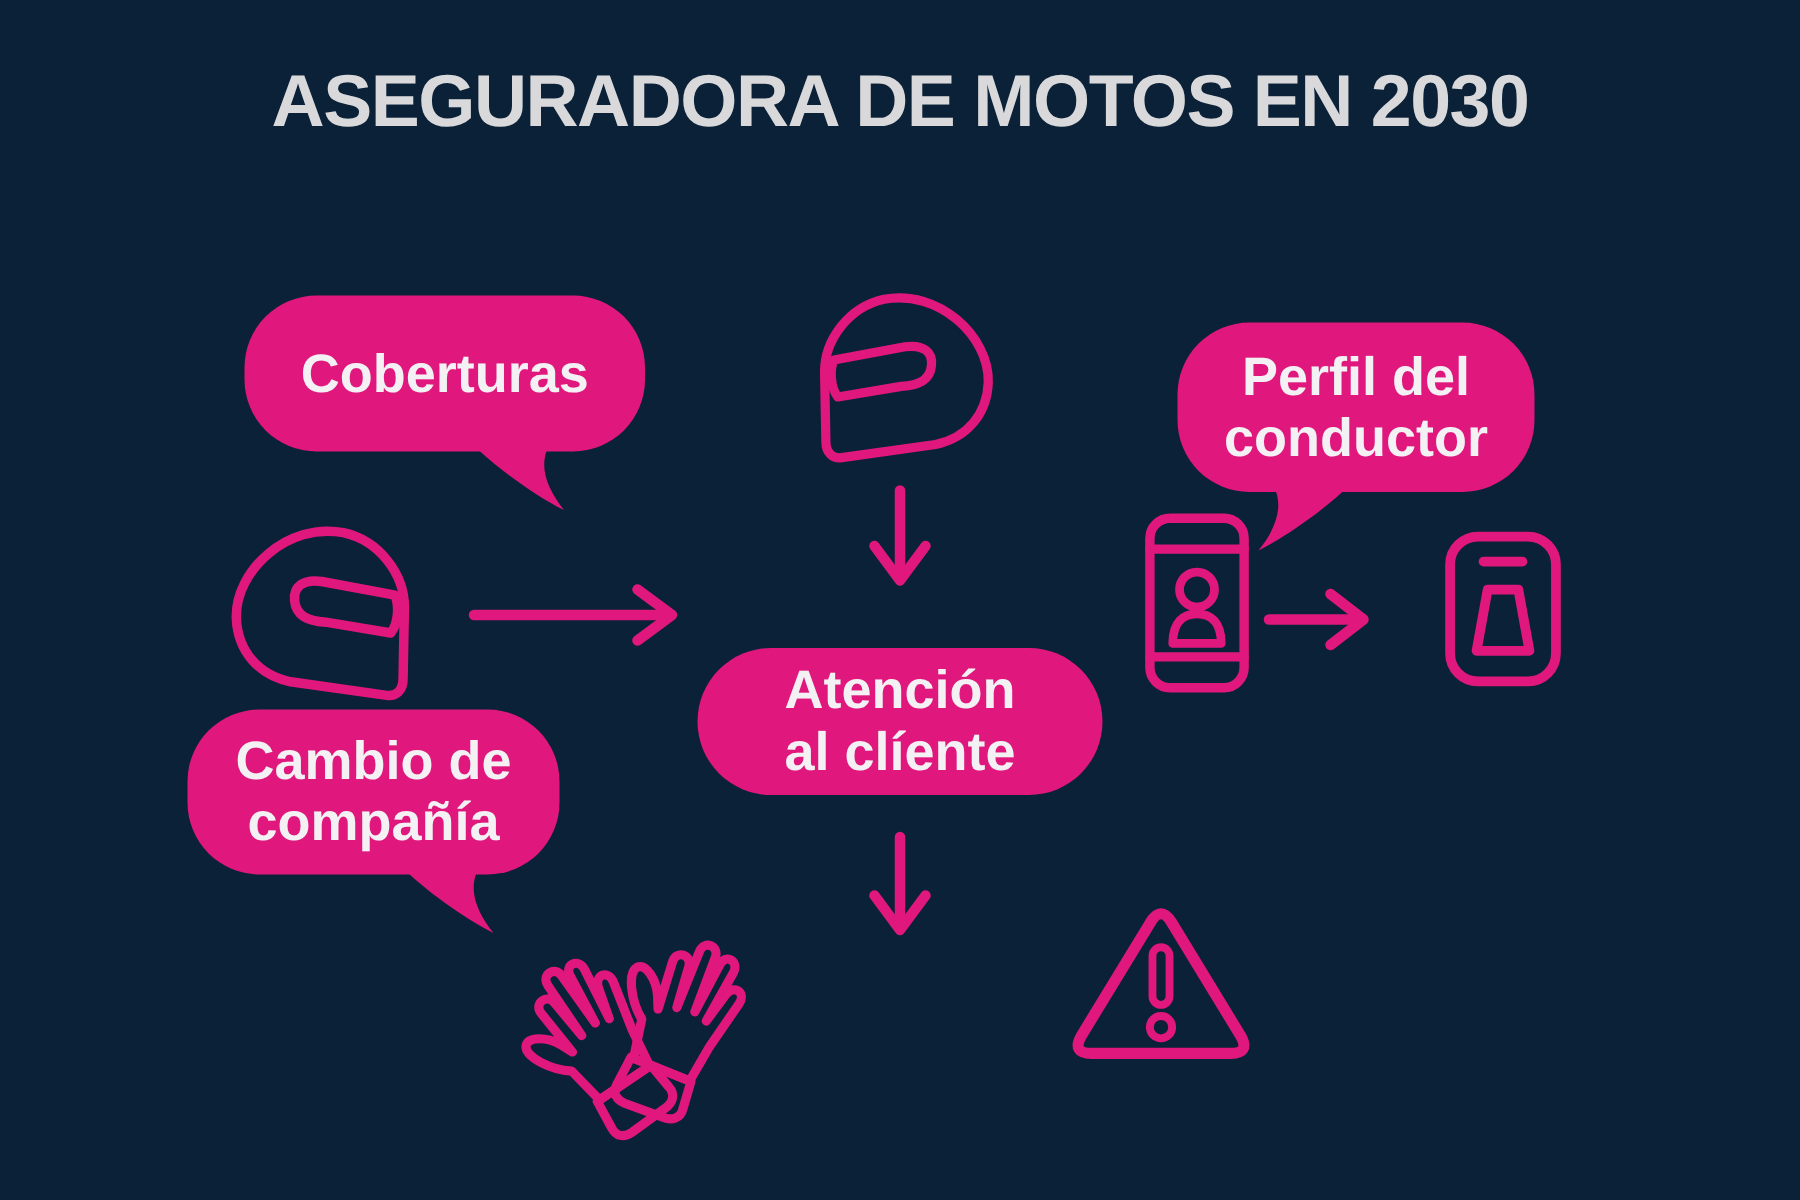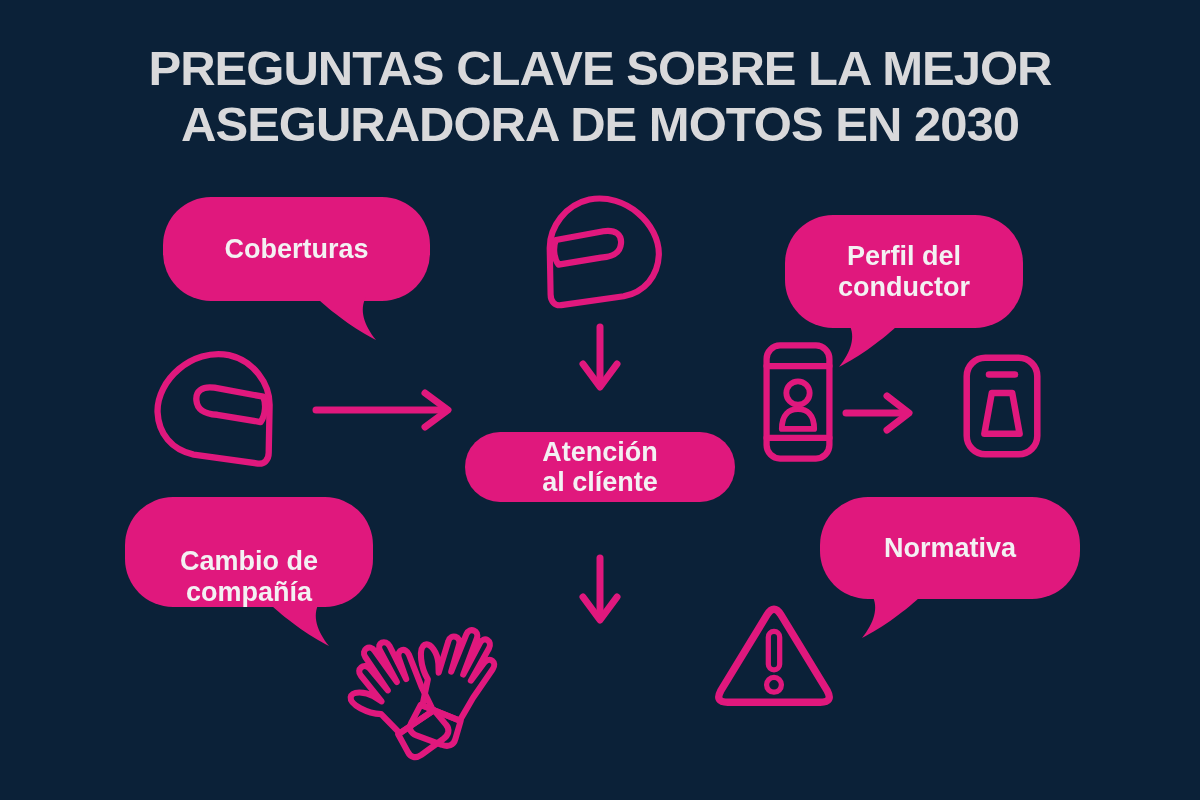--- a/index.html
+++ b/index.html
@@ -24,77 +24,70 @@
     font-size:49px;font-weight:bold;
     letter-spacing:-1px;line-height:56px;
   }
   .title span{display:block;}
   .bubble{
     position:absolute;
     background:var(--accent);
     color:var(--bubble-text);
     display:flex;align-items:center;justify-content:center;
     text-align:center;
-    font-size:27px;font-weight:bold;line-height:1.13;
+    font-size:36px;font-weight:bold;line-height:1.13;
     white-space:pre-line;
   }
   .r48{border-radius:48px;}
   .pill{border-radius:50px;}
   .tail{position:absolute;width:66px;height:46px;}
   .tail-br{right:50px;bottom:-42px;}
   .tail-bl{left:50px;bottom:-42px;transform:scaleX(-1);}
   .abs{position:absolute;}
   svg{overflow:visible;display:block;}
   .st{stroke:var(--accent);fill:none;stroke-linecap:round;stroke-linejoin:round;}
   .f{fill:var(--accent);}
 </style>
 </head>
 <body>
 
 <div class="canvas">
 
   <h1 class="title">
-    <span>PREGUNTAS CLAVE SOBRE LA MEJOR</span>
     <span>ASEGURADORA DE MOTOS EN 2030</span>
   </h1>
 
   <div class="bubble r48" style="left:163px;top:197px;width:267px;height:104px;">
     <span>Coberturas</span>
     <svg class="tail tail-br" viewBox="0 0 66 46">
       <path class="f" d="M2,0 L52,0 C45,13 50,28 62,43 C42,33 16,14 2,0 Z"></path>
     </svg>
   </div>
 
   <div class="bubble r48" style="left:785px;top:215px;width:238px;height:113px;">
     <span>Perfil del
 conductor</span>
     <svg class="tail tail-bl" viewBox="0 0 66 46">
       <path class="f" d="M2,0 L52,0 C45,13 50,28 62,43 C42,33 16,14 2,0 Z"></path>
     </svg>
   </div>
 
-  <div class="bubble pill" style="left:465px;top:432px;width:270px;height:70px;">
+  <div class="bubble pill" style="left:465px;top:432px;width:270px;height:98px;">
     <span>Atención
 al clíente</span>
   </div>
 
-  <div class="bubble r48" style="left:125px;top:497px;width:248px;height:110px;align-items:flex-end;">
+  <div class="bubble r48" style="left:125px;top:473px;width:248px;height:110px;">
     <span>Cambio de
 compañía</span>
     <svg class="tail tail-br" style="right:40px;" viewBox="0 0 66 46">
       <path class="f" d="M2,0 L52,0 C45,13 50,28 62,43 C42,33 16,14 2,0 Z"></path>
     </svg>
   </div>
 
-  <div class="bubble r48" style="left:820px;top:497px;width:260px;height:102px;">
-    <span>Normativa</span>
-    <svg class="tail tail-bl" style="left:38px;" viewBox="0 0 66 46">
-      <path class="f" d="M2,0 L52,0 C45,13 50,28 62,43 C42,33 16,14 2,0 Z"></path>
-    </svg>
-  </div>
 
   <svg class="abs" style="left:533px;top:188px;" width="132" height="126" viewBox="0 0 150 135">
     <path class="st" stroke-width="7" d="M64,9 C37,15 19,40 19,64 L20,117 C20,125 25,130 32,129 L103,119 C127,114 142,96 143,72 C144,37 105,1 64,9 Z"></path>
     <path class="st" stroke-width="7" d="M26,55 L80,45 C94,43 101,49 100,59 C99,70 91,74 77,75 L29,83 C23,75 23,62 26,55 Z"></path>
   </svg>
 
   <svg class="abs" style="left:578px;top:325px;" width="44" height="70" viewBox="0 0 44 70">
     <path class="st" stroke-width="7" d="M22,2 L22,55"></path>
     <path class="st" stroke-width="7" d="M5,39 L22,62 L39,39"></path>
   </svg>

